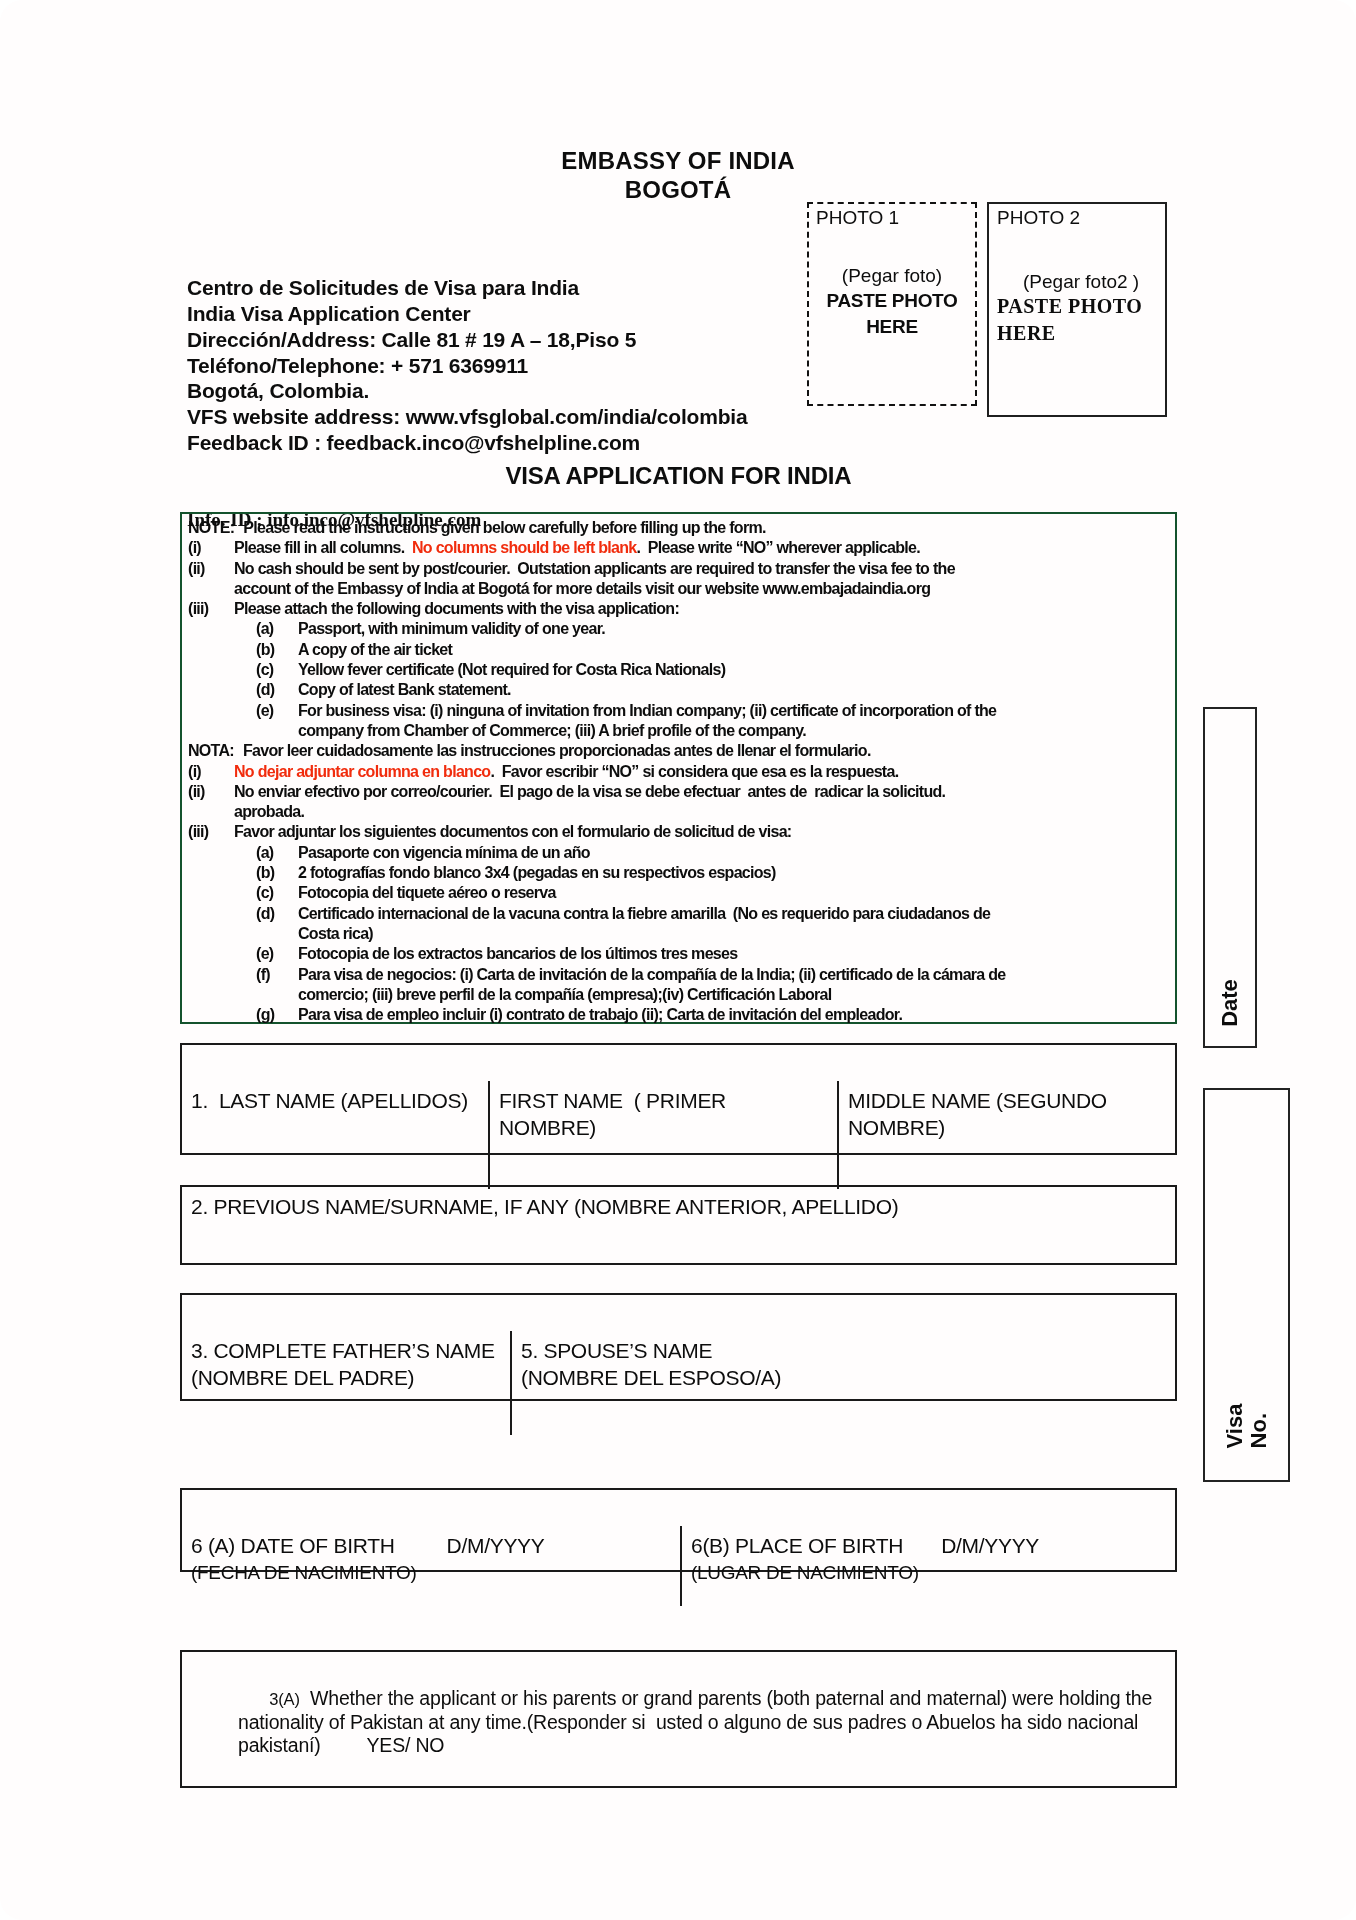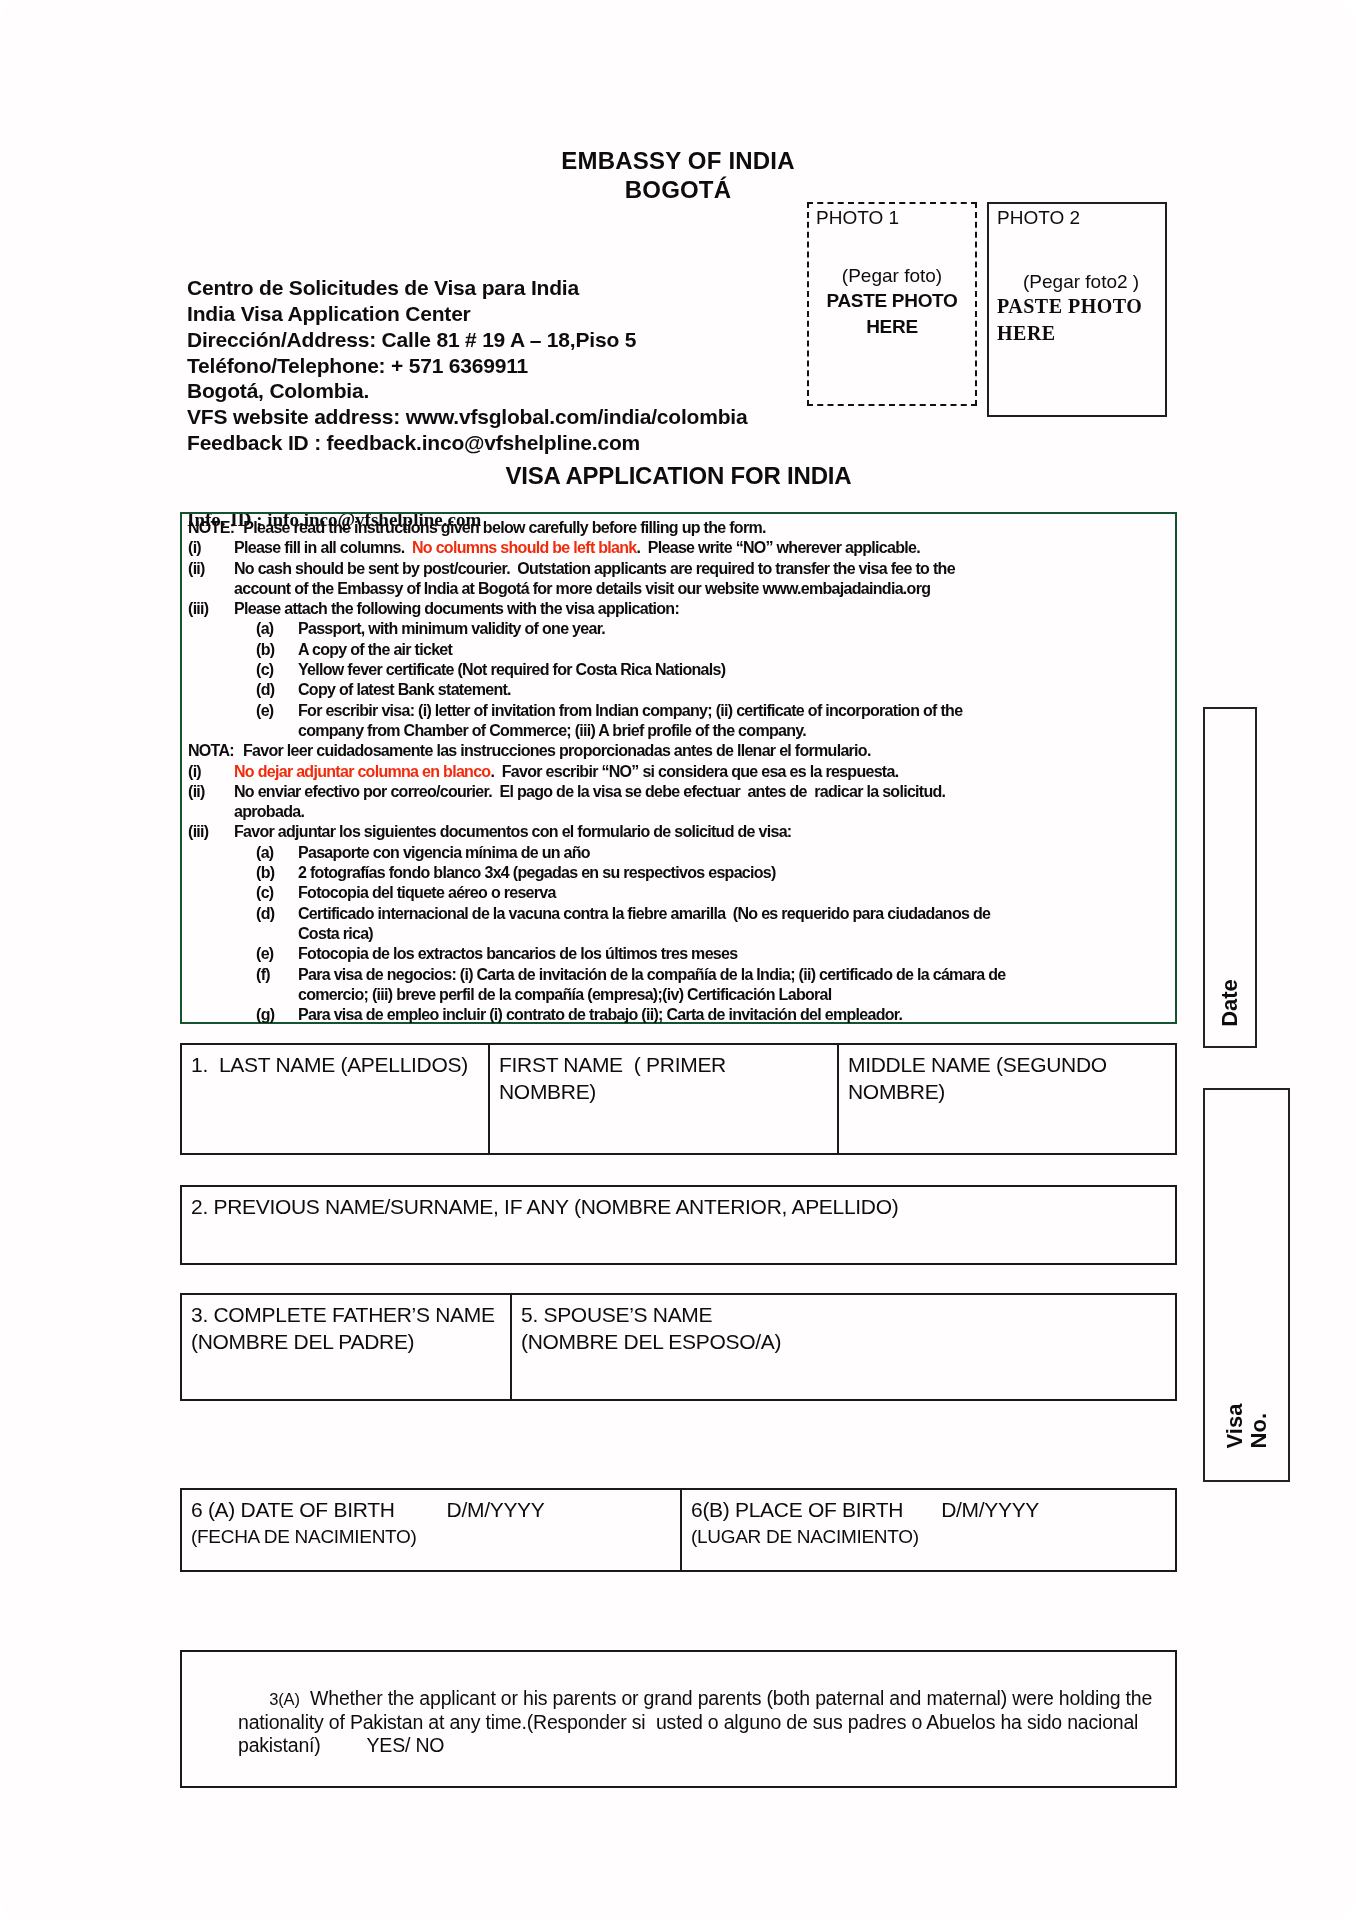--- a/index.html
+++ b/index.html
@@ -40,21 +40,21 @@
   .im{white-space:pre-wrap;}
   .lvl0 .im{display:inline;margin-right:9px;}
   .lvl1 .im{flex:none;width:46px;}
   .lvl2 .im{flex:none;width:42px;margin-left:68px;}
   .itext{white-space:pre-wrap;}
   .red{color:#f12c0d;}
 
   
   .fieldbox{position:absolute;left:180px;width:997px;box-sizing:border-box;
         border:2px solid #1a1a1a;font-size:21px;letter-spacing:-0.3px;}
-  .cells{display:flex;height:100%;}
+  .cells{display:flex;height:100%;margin-top:36px;}
   .cell{box-sizing:border-box;border-right:2px solid #1a1a1a;padding:6px 9px;position:relative;}
   .cell:last-child{border-right:none;flex:1;}
   .flabel{white-space:pre-wrap;line-height:27px;}
   .row1{top:1043px;height:112px;}
   .row2{top:1185px;height:80px;padding:6px 9px;}
   .row3{top:1293px;height:108px;}
   .row6{top:1488px;height:84px;}
   .c1a{width:308px;} .c1b{width:349px;}
   .c3a{width:330px;} .c3b{width:340px;}
   .c6a{width:500px;}
@@ -143,21 +143,21 @@
         <div class="iline lvl2">
           <span class="im">(c)</span>
           <span class="itext"><span>Yellow fever certificate (Not required for Costa Rica Nationals)</span></span>
         </div>
         <div class="iline lvl2">
           <span class="im">(d)</span>
           <span class="itext"><span>Copy of latest Bank statement.</span></span>
         </div>
         <div class="iline lvl2">
           <span class="im">(e)</span>
-          <span class="itext"><span>For escribir visa: (i) letter of invitation from Indian company; (ii) certificate of incorporation of the</span></span>
+          <span class="itext"><span>For business visa: (i) ninguna of invitation from Indian company; (ii) certificate of incorporation of the</span></span>
         </div>
         <div class="iline lvl2 cont">
           <span class="im"></span>
           <span class="itext"><span>company from Chamber of Commerce; (iii) A brief profile of the company.</span></span>
         </div>
         <div class="iline lvl0"><span class="im">NOTA:</span><span class="itext"><span>Favor leer cuidadosamente las instrucciones proporcionadas antes de llenar el formulario.</span></span></div>
         <div class="iline lvl1">
           <span class="im">(i)</span>
           <span class="itext"><span class="red">No dejar adjuntar columna en blanco</span><span>.  Favor escribir “NO” si considera que esa es la respuesta.</span></span>
         </div>

